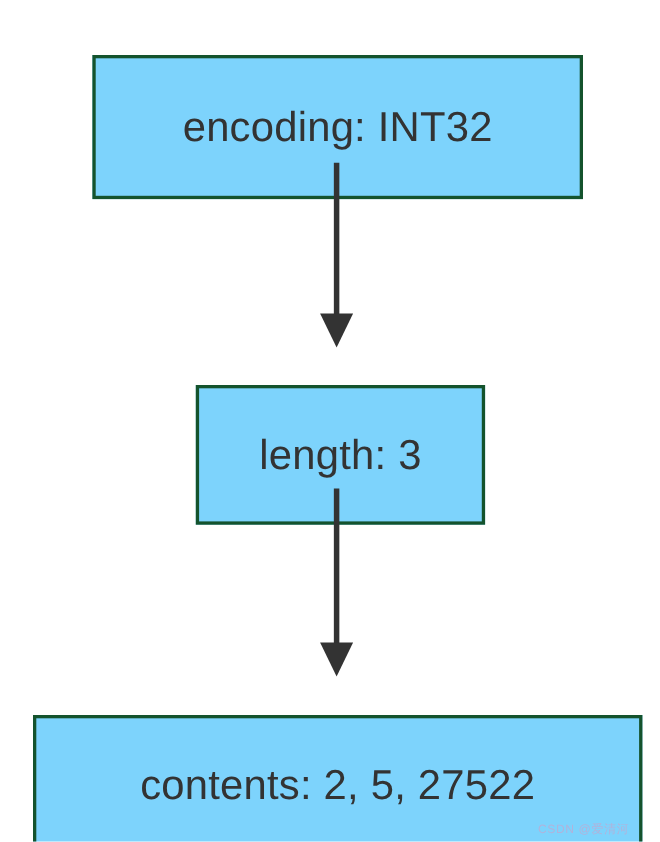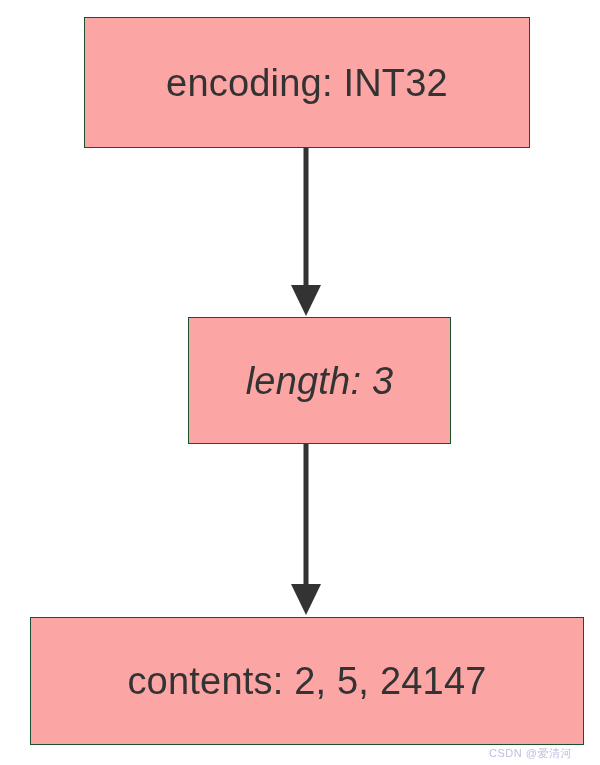--- a/index.html
+++ b/index.html
@@ -15,46 +15,46 @@
   }
   #diagram-canvas {
     position: relative;
     width: 600px;
     height: 765px;
     background: #ffffff;
   }
   .node-box {
     position: absolute;
     box-sizing: border-box;
-    background: #fca5a5;
-    border: 1px solid #14532d;
+    background: #7dd3fc;
+    border: 3px solid #14532d;
     display: flex;
     align-items: center;
     justify-content: center;
+    margin-top: 33px;
   }
   .node-label {
     color: #333333;
     font-size: 38px;
     font-weight: 400;
     line-height: 1;
     letter-spacing: 0.2px;
     white-space: nowrap;
   }
   #node-encoding {
     left: 84px;
     top: 17px;
     width: 446px;
     height: 131px;
   }
   #node-length {
-    left: 188px;
+    left: 178px;
     top: 317px;
     width: 263px;
     height: 127px;
-    font-style: italic;
   }
   #node-contents {
     left: 30px;
     top: 617px;
     width: 554px;
     height: 128px;
   }
   .edge-svg {
     position: absolute;
     left: 0;
@@ -90,21 +90,21 @@
 
   <div class="node-box" id="node-encoding">
     <span class="node-label">encoding: INT32</span>
   </div>
 
   <div class="node-box" id="node-length">
     <span class="node-label">length: 3</span>
   </div>
 
   <div class="node-box" id="node-contents">
-    <span class="node-label">contents: 2, 5, 24147</span>
+    <span class="node-label">contents: 2, 5, 27522</span>
   </div>
 
   <svg class="edge-svg" viewBox="0 0 600 765">
     <g>
       <path class="edge-path" d="M 306 148 L 306 287"></path>
       <polygon class="edge-head" points="291,285 321,285 306,316"></polygon>
     </g>
     <g>
       <path class="edge-path" d="M 306 444 L 306 586"></path>
       <polygon class="edge-head" points="291,584 321,584 306,615"></polygon>

